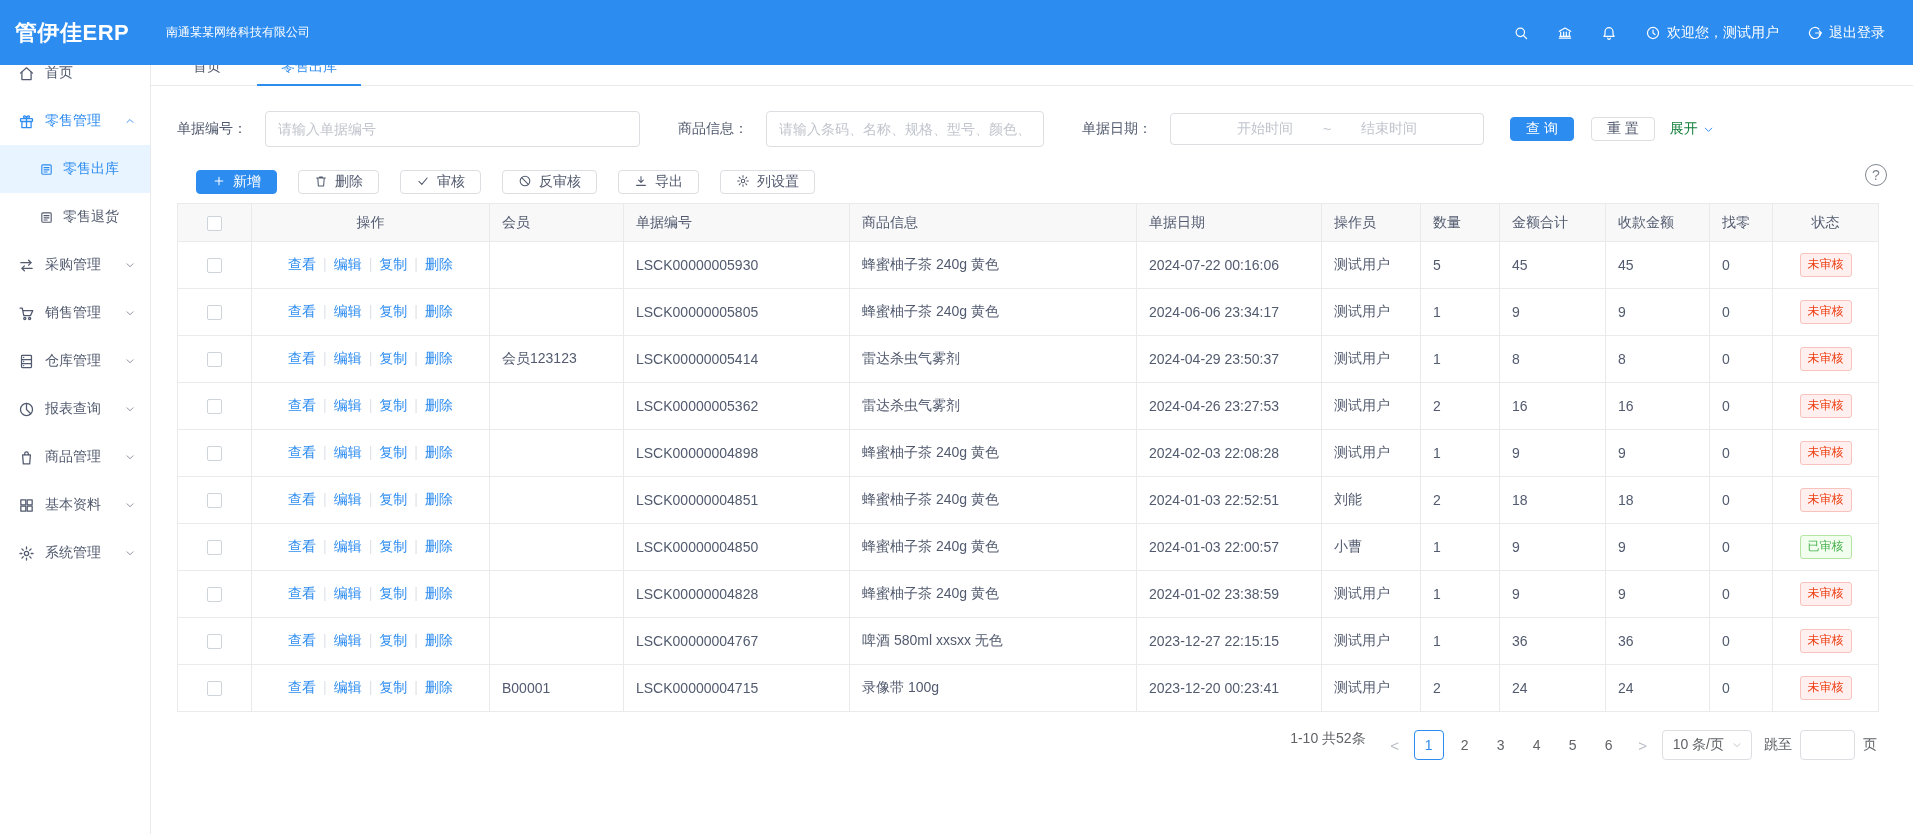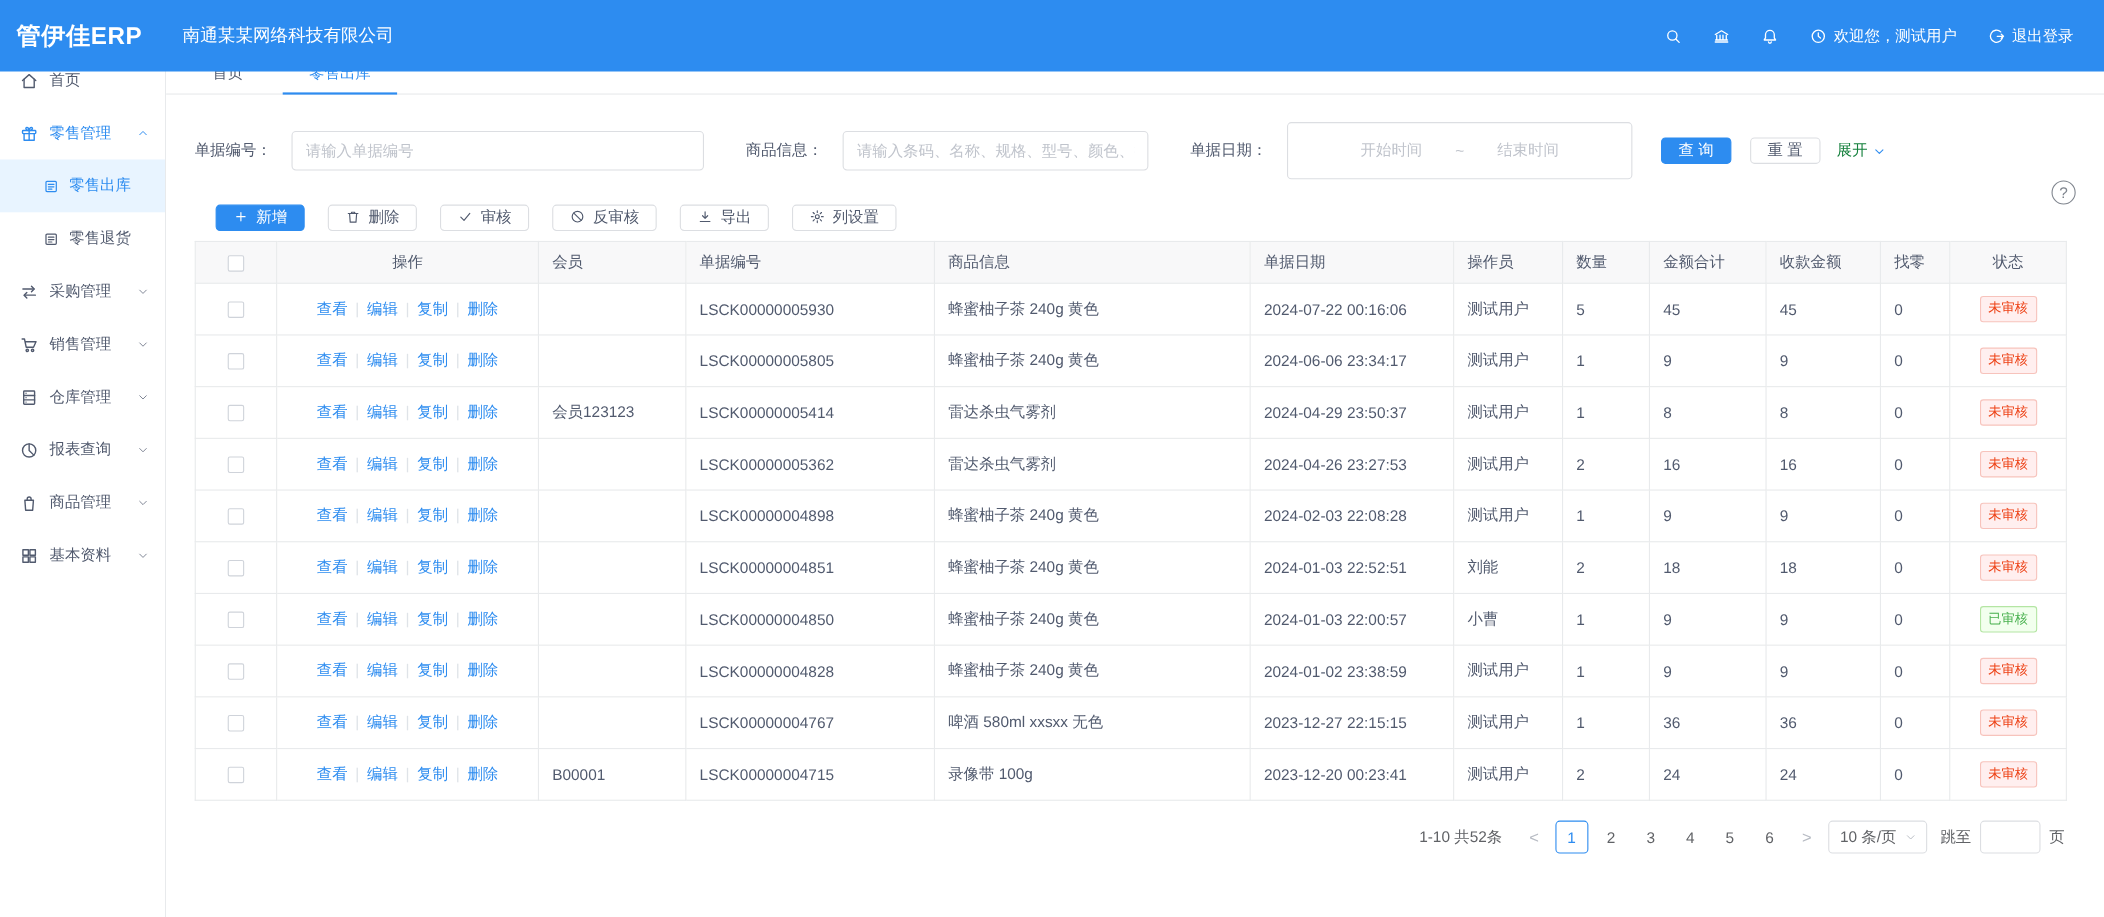--- a/index.html
+++ b/index.html
@@ -6,21 +6,21 @@
   html,body { margin:0; padding:0; }
   body {
     width:1913px; height:834px; overflow:hidden; background:#fff;
     font-family:"Liberation Sans","DejaVu Sans",sans-serif;
     font-size:14px; color:#515a6e;
   }
   
   .topbar { position:absolute; top:0; left:0; right:0; height:65px; background:#2d8cf0;
     display:flex; align-items:center; color:#fff; z-index:5; }
   .logo { width:151px; padding-left:15px; font-size:22px; font-weight:bold; letter-spacing:.5px; white-space:nowrap; }
-  .company { font-size:16px; margin-left:15px; }
+  .company { font-size:12px; margin-left:15px; }
   .topbar-right { margin-left:auto; display:flex; align-items:center; gap:28px; padding-right:28px; }
   .tb-icon { display:flex; align-items:center; cursor:pointer; }
   .tb-item { display:flex; align-items:center; gap:6px; cursor:pointer; white-space:nowrap; }
   
   .sidebar { position:absolute; top:49px; left:0; bottom:0; width:151px; background:#fff;
     border-right:1px solid #e8eaec; }
   .side-item { height:48px; display:flex; align-items:center; padding:0 14px 0 18px; cursor:pointer; color:#515a6e; }
   .side-item .s-label { margin-left:10px; flex:1; }
   .side-item.parent-active { color:#2d8cf0; }
   .side-sub { height:48px; display:flex; align-items:center; padding-left:39px; cursor:pointer; color:#515a6e; }
@@ -38,21 +38,21 @@
   .tab.active::after { content:""; position:absolute; left:0; right:0; bottom:-1px; height:2px; background:#2d8cf0; }
   .content { position:relative; }
   
   .filter-row { display:flex; align-items:center; padding:25px 36px 13px 26px; }
   .f-group { display:flex; align-items:center; margin-right:38px; }
   .f-label { margin-right:18px; white-space:nowrap; }
   .f-input { height:36px; border:1px solid #dcdee2; border-radius:4px; padding:0 12px;
     font-size:14px; color:#515a6e; outline:none; font-family:inherit; }
   .f-input::placeholder { color:#c0c4cc; }
   .w1 { width:375px; } .w2 { width:278px; } .w3 { width:314px; }
-  .date-range { height:52px; border:1px solid #dcdee2; border-radius:4px; display:flex;
+  .date-range { height:32px; border:1px solid #dcdee2; border-radius:4px; display:flex;
     align-items:center; justify-content:center; gap:30px; color:#c0c4cc; cursor:text; }
   .btn { height:24px; padding:0 15px; border:1px solid #dcdee2; border-radius:4px; background:#fff;
     color:#515a6e; font-size:14px; font-family:inherit; cursor:pointer; display:inline-flex;
     align-items:center; gap:7px; white-space:nowrap; }
   .btn.primary { background:#2d8cf0; border-color:#2d8cf0; color:#fff; }
   .btn + .btn { margin-left:17px; }
   .expand-link { color:#15803d; margin-left:15px; cursor:pointer; display:inline-flex; align-items:center; gap:4px; }
   
   .toolbar { display:flex; align-items:center; padding:10px 36px 9px 45px; }
   .toolbar .btn + .btn { margin-left:21px; }
@@ -66,21 +66,21 @@
   .grid-table td { height:47px; color:#515a6e; }
   .col-center { text-align:center !important; }
   .checkbox { display:inline-block; width:15px; height:15px; border:1px solid #cfd3da; border-radius:2px;
     background:#fff; vertical-align:middle; cursor:pointer; }
   .op-link { color:#2d8cf0; cursor:pointer; text-decoration:none; }
   .op-sep { color:#dfe3e8; margin:0 7px; }
   .badge { display:inline-block; font-size:12px; line-height:1.3; padding:3px 7px; border-radius:3px; }
   .badge.red { color:#ed4014; background:#ffefef; border:1px solid #f7c3bc; }
   .badge.green { color:#49b14f; background:#f2ffee; border:1px solid #b4e5a3; }
   
-  .pager { display:flex; align-items:center; justify-content:flex-end; gap:6px; padding:18px 36px 0 0; color:#606266; }
+  .pager { display:flex; align-items:flex-start; justify-content:flex-end; gap:6px; padding:18px 36px 0 0; color:#606266; }
   .pg-total { margin-right:10px; }
   .pg-arrow { width:26px; height:30px; display:flex; align-items:center; justify-content:center;
     color:#b8bcc4; cursor:pointer; font-size:15px; }
   .pg-btn { min-width:30px; height:30px; display:flex; align-items:center; justify-content:center;
     border-radius:4px; cursor:pointer; border:1px solid transparent; padding:0 4px; }
   .pg-btn.active { border-color:#2d8cf0; color:#2d8cf0; }
   .pg-select { height:30px; border:1px solid #dcdee2; border-radius:4px; display:flex; align-items:center;
     gap:7px; padding:0 8px 0 10px; cursor:pointer; color:#606266; }
   .pg-select .chev { color:#b8bcc4; }
   .pg-jump { display:flex; align-items:center; gap:8px; margin-left:6px; }
@@ -254,20 +254,34 @@
       <div class="side-item">
         <span class="s-icon">
           <svg width="17" height="17" viewBox="0 0 24 24" fill="none" stroke="currentColor" stroke-width="1.8" stroke-linecap="round" stroke-linejoin="round">
             <rect x="4" y="4" width="7" height="7"></rect>
             <rect x="13" y="4" width="7" height="7"></rect>
             <rect x="4" y="13" width="7" height="7"></rect>
             <rect x="13" y="13" width="7" height="7"></rect>
           </svg>
         </span>
         <span class="s-label">基本资料</span>
+        <span class="chev">
+          <svg width="12" height="12" viewBox="0 0 24 24" fill="none" stroke="currentColor" stroke-width="1.8" stroke-linecap="round" stroke-linejoin="round">
+            <path d="M6 9.5l6 6 6-6"></path>
+          </svg>
+        </span>
+      </div>
+      <div class="side-item">
+        <span class="s-icon">
+          <svg width="17" height="17" viewBox="0 0 24 24" fill="none" stroke="currentColor" stroke-width="1.8" stroke-linecap="round" stroke-linejoin="round">
+            <circle cx="12" cy="12" r="3"></circle>
+            <path d="M12 2.8v2.7M12 18.5v2.7M2.8 12h2.7M18.5 12h2.7M5.5 5.5l1.9 1.9M16.6 16.6l1.9 1.9M18.5 5.5l-1.9 1.9M7.4 16.6l-1.9 1.9"></path>
+          </svg>
+        </span>
+        <span class="s-label">系统管理</span>
         <span class="chev">
           <svg width="12" height="12" viewBox="0 0 24 24" fill="none" stroke="currentColor" stroke-width="1.8" stroke-linecap="round" stroke-linejoin="round">
             <path d="M6 9.5l6 6 6-6"></path>
           </svg>
         </span>
       </div>
     </aside>
 
   <main class="main">
     <div class="tabbar" id="tabbar">

